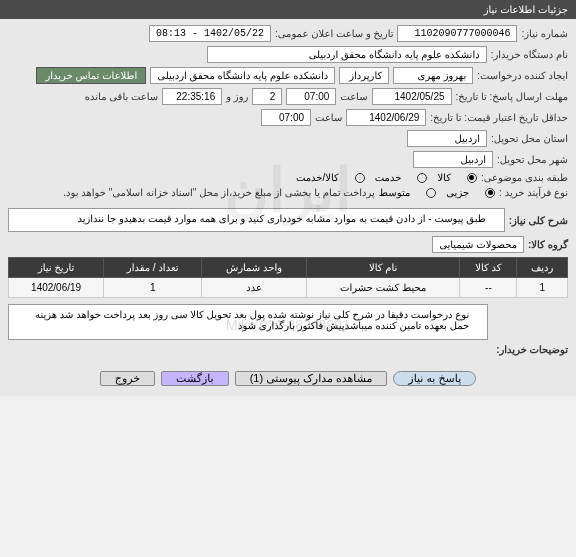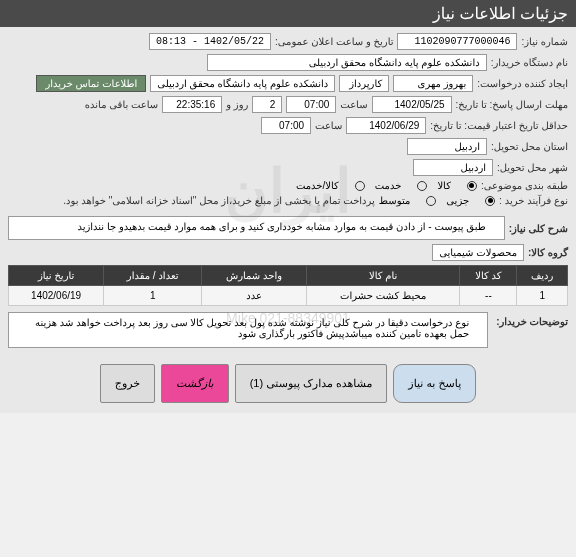--- a/index.html
+++ b/index.html
@@ -7,21 +7,21 @@
   font-family: Tahoma, Arial, sans-serif;
   font-size: 11px;
   background: #f0f0f0;
   direction: rtl;
   width: 576px;
 }
 .header-bar {
   background: #4a4a4a;
   color: #fff;
   padding: 4px 8px;
-  font-size: 16px;
+  font-size: 10px;
 }
 .form-area {
   background: #e8e8e8;
   padding: 6px 8px;
   position: relative;
 }
 .watermark {
   position: absolute;
   top: 50%; left: 50%;
   transform: translate(-50%, -50%);
@@ -123,39 +123,39 @@
   padding: 4px;
   border: 1px solid #ccc;
   text-align: center;
 }
 .buyer-notes {
   display: flex;
   align-items: flex-start;
   gap: 8px;
   margin-top: 6px;
 }
-.buyer-notes .label { padding-top: 4px; }
+.buyer-notes .label { padding-top: 4px; margin-top: 36px; }
 .buyer-notes .desc-box { flex: 1; min-height: 36px; text-align: right; }
 .button-bar {
   display: flex;
   justify-content: center;
   gap: 6px;
   padding: 10px 0;
   background: #e8e8e8;
 }
 .btn {
   background: #ddd;
   border: 1px solid #888;
-  padding: 12px 14px;
+  padding: 0 14px;
   font-size: 11px;
   cursor: pointer;
   border-radius: 2px;
 }
 .btn-primary { background: #cde; border-radius: 9px; }
-.btn-cancel { background: #ec4899; font-style: italic; }
+.btn-cancel { background: #c4b5fd; }
 .sub-watermark {
   position: absolute;
   bottom: 28px;
   left: 50%;
   transform: translateX(-50%);
   font-size: 14px;
   color: rgba(0,0,0,0.15);
   pointer-events: none;
 }
 </style>

